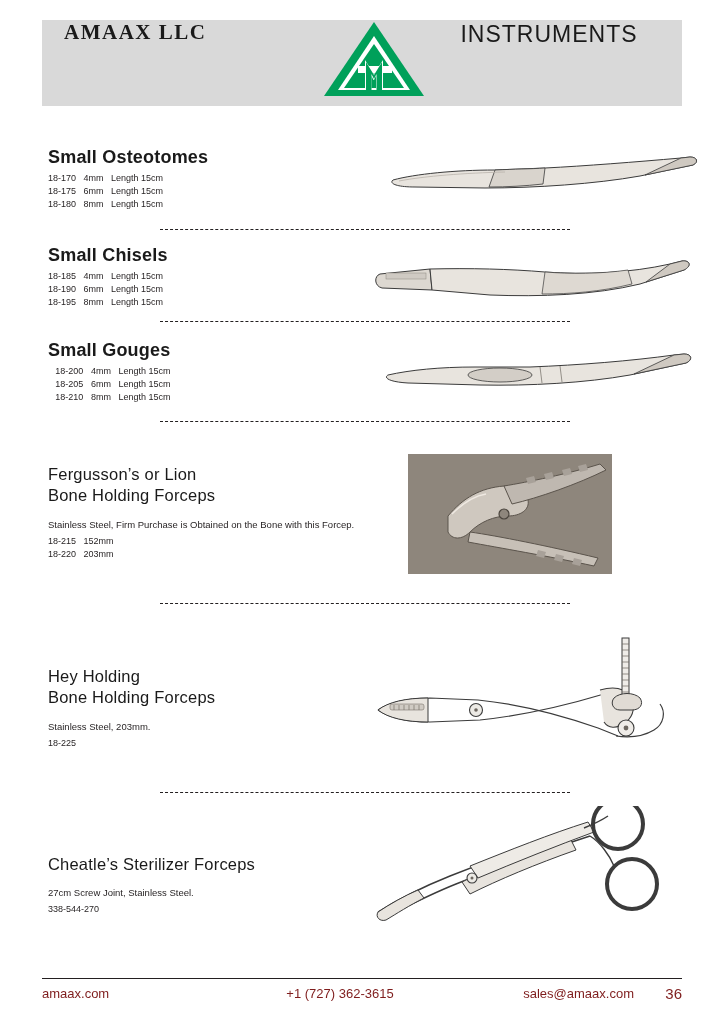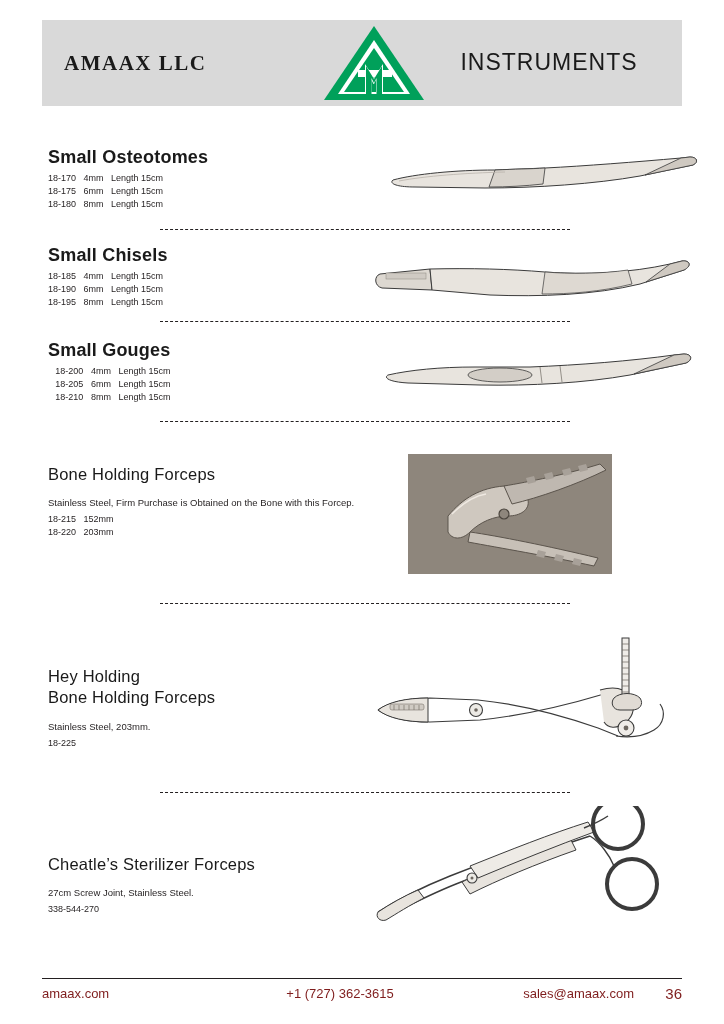--- a/index.html
+++ b/index.html
@@ -15,21 +15,21 @@
     overflow: hidden;
   }
 
   
   .header {
     position: absolute;
     left: 42px; top: 20px;
     width: 640px; height: 86px;
     background: #d9d9d9;
     display: flex;
-    align-items: center;
+    align-items: flex-start;
   }
   .brand {
     font-family: "Liberation Serif", serif;
     font-size: 21px;
     font-weight: bold;
     letter-spacing: 1.5px;
     color: #1a1a1a;
     margin-left: 22px;
     width: 250px;
   }
@@ -207,20 +207,21 @@
       <ellipse cx="120" cy="24" rx="32" ry="7" fill="#d3cec7" stroke="#3b3b3b" stroke-width="0.8"></ellipse>
       <path d="M294 4 L304 3 C312 3, 313 9, 306 12 L254 23 Z" fill="#cfc9c1" stroke="#3b3b3b" stroke-width="0.8"></path>
       <path d="M160 16 L162 32" stroke="#6f6a63" stroke-width="0.7" fill="none"></path>
       <path d="M180 15 L182 31" stroke="#6f6a63" stroke-width="0.7" fill="none"></path>
     </svg>
   </div>
 
   <div class="dashes" style="left:160px; top:315px; width:410px;"></div>
 
   <div class="entry" style="left:48px; top:358px;">
+    <div class="title-big">Fergusson’s or Lion</div>
     <div class="title-big">Bone Holding Forceps</div>
     <div class="desc">Stainless Steel, Firm Purchase is Obtained on the Bone with this Forcep.</div>
     <div class="codes">
       <div class="row"><span>18-215</span>&nbsp;&nbsp;&nbsp;<span>152mm</span></div>
       <div class="row"><span>18-220</span>&nbsp;&nbsp;&nbsp;<span>203mm</span></div>
     </div>
   </div>
 
   <div class="photo" style="left:408px; top:348px; width:204px; height:120px;">
     <svg width="204" height="120" viewBox="0 0 204 120">

